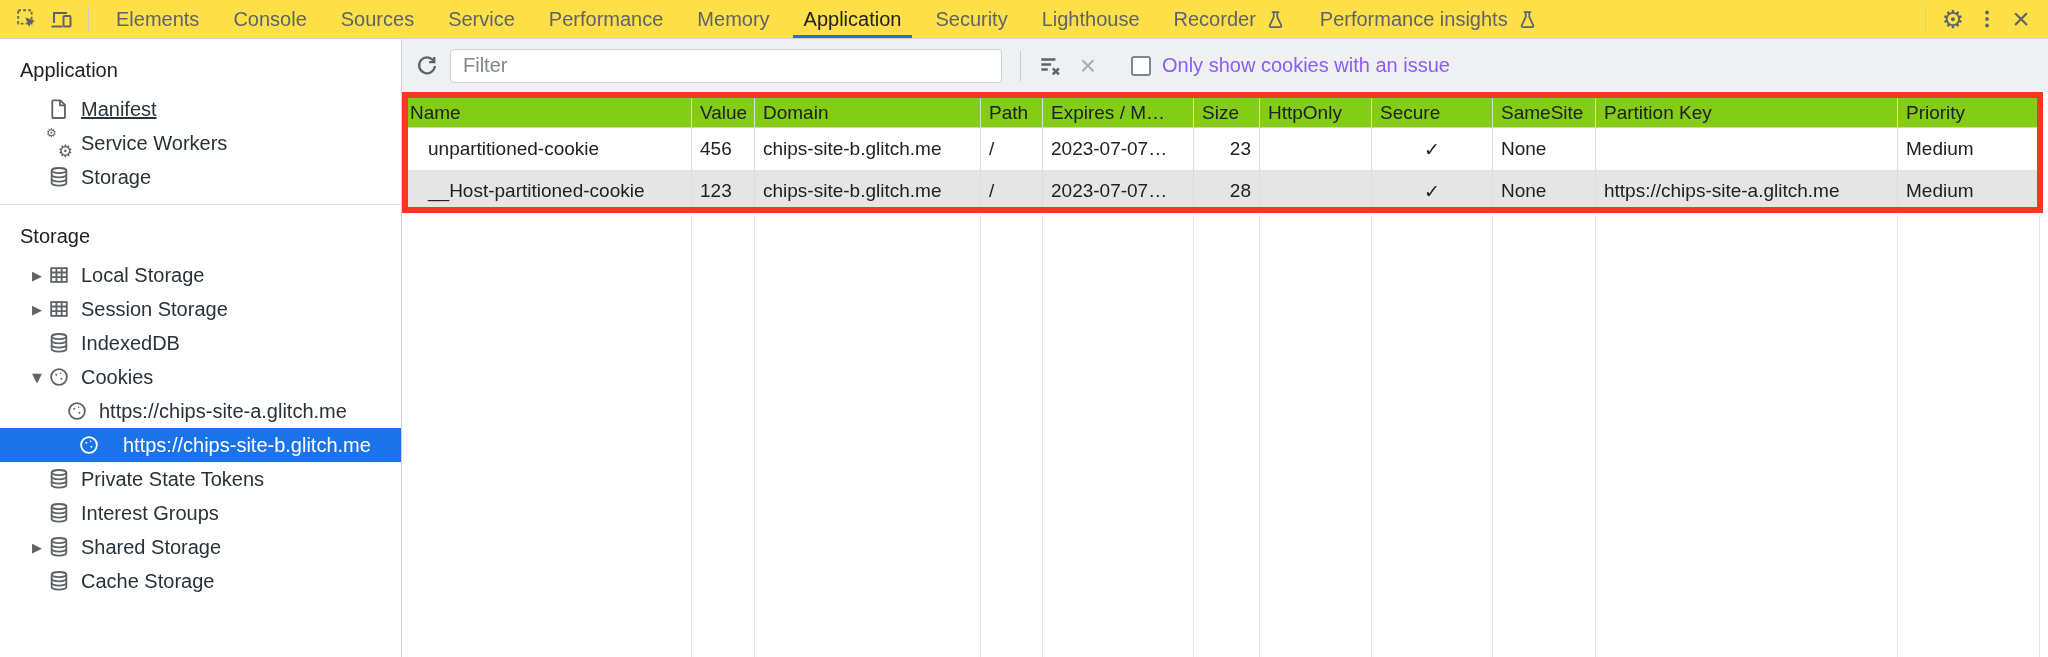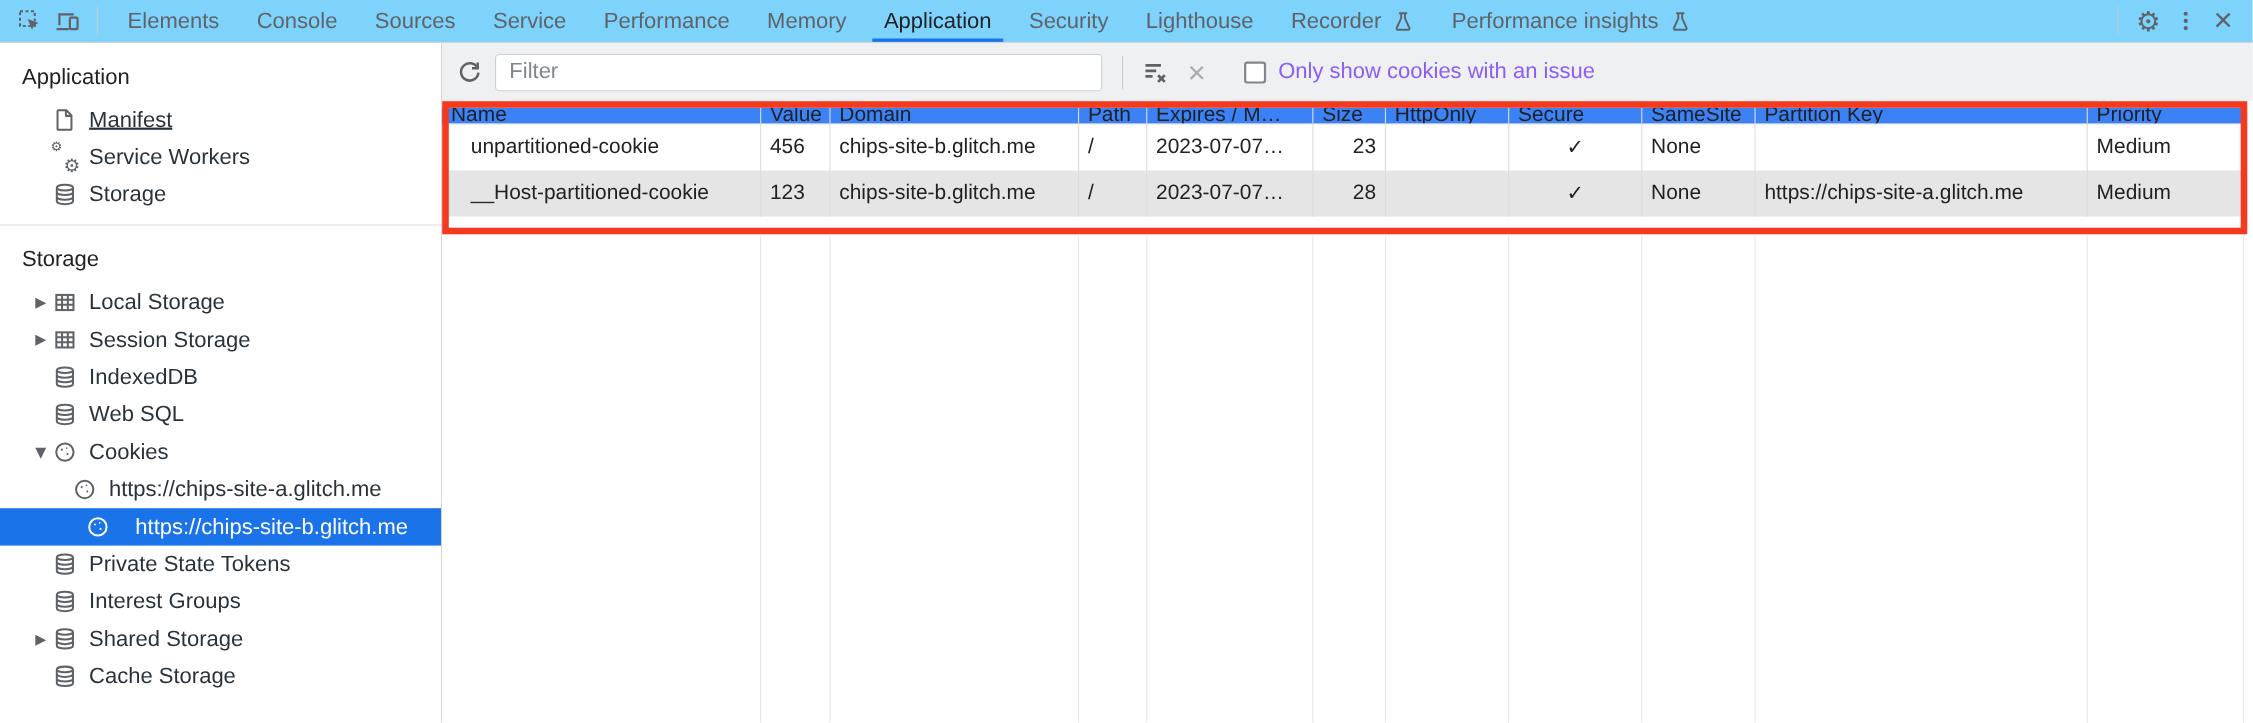--- a/index.html
+++ b/index.html
@@ -2,21 +2,21 @@
 <html style="--accent: #1a73e8; --annotation: #f43a1e;"><head>
 <meta charset="utf-8">
 <style>
   * { margin:0; padding:0; box-sizing:border-box; }
   html,body { width:2048px; height:657px; overflow:hidden; background:#fff;
               font-family:"Liberation Sans","DejaVu Sans",sans-serif; }
   .devtools { width:2048px; height:657px; display:flex; flex-direction:column;
               color:#202124; position:relative; }
 
   
-  .tabbar { height:39px; flex:0 0 39px; background:#7dd3fc; border-bottom:1px solid #cfd1d4;
+  .tabbar { height:39px; flex:0 0 39px; background:#fde047; border-bottom:1px solid #cfd1d4;
             display:flex; align-items:center; padding-left:10px; }
   .tool-btn { width:34px; height:34px; display:flex; align-items:center; justify-content:center;
               flex:0 0 auto; cursor:pointer; }
   .tbar-divider { width:1px; height:26px; background:#c9cbce; margin:0 10px; flex:0 0 1px; }
   .tabs { display:flex; align-items:stretch; height:100%; }
   .tab { display:flex; align-items:center; padding:0 17px; font-size:20px; color:#5f6368;
          position:relative; white-space:nowrap; cursor:pointer; }
   .tab.active { color:#202124; }
   .tab.active::after { content:""; position:absolute; left:6px; right:6px; bottom:0;
                        height:3px; background:var(--accent,#1a73e8); }
@@ -53,21 +53,21 @@
   .filter-input::placeholder { color:#80868b; }
   .tb-divider { width:1px; height:30px; background:#c9cbce; margin:0 12px 0 18px; }
   .x-disabled { color:#a9acaf; font-size:28px; line-height:1; }
   .issue-checkbox { width:20px; height:20px; border:2px solid #80868b; border-radius:3px;
                     background:#fff; margin-left:26px; flex:0 0 20px; cursor:pointer; }
   .issue-label { margin-left:11px; font-size:20px; color:#8b5cf6; white-space:nowrap; }
 
   .grid-wrap { position:relative; flex:1; background:#fff; min-height:0; }
   .dg { position:absolute; top:6px; left:0; width:1638px; font-size:19px; }
   .dg-row { display:grid; }
-  .dg-header { background:#3b82f6; height:15px; border-bottom:1px solid #cdd1d4; }
+  .dg-header { background:#84cc16; height:30px; border-bottom:1px solid #cdd1d4; }
   .dg-header .dg-cell { color:#202124; }
   .dg-body-row { height:42px; background:#fff; }
   .dg-body-row.alt { background:#e5e5e5; }
   .dg-cell { border-right:1px solid #dadde0; padding:0 8px; display:flex; align-items:center;
              overflow:hidden; white-space:nowrap; }
   .dg-cell.align-right { justify-content:flex-end; }
   .dg-cell.align-center { justify-content:center; }
   .dg-cell.name-cell { padding-left:26px; }
   .dg-strip { height:8px; background:#fff; }
   .dg-filler { position:absolute; left:0; top:123px; bottom:0; width:1638px; display:grid; }
@@ -234,32 +234,20 @@
           <span class="slot"></span>
           <span class="icon">
             <svg width="22" height="22" viewBox="0 0 24 24" fill="none" stroke="#5f6368" stroke-width="2">
               <ellipse cx="12" cy="5" rx="8" ry="2.8"></ellipse>
               <path d="M4 5v4.6c0 1.55 3.6 2.8 8 2.8s8-1.25 8-2.8V5"></path>
               <path d="M4 9.6v4.6c0 1.55 3.6 2.8 8 2.8s8-1.25 8-2.8V9.6"></path>
               <path d="M4 14.2v4.4c0 1.55 3.6 2.8 8 2.8s8-1.25 8-2.8v-4.4"></path>
             </svg>
           </span>
           <span class="lbl">IndexedDB</span>
-        </div>
-        <div class="side-item" style="padding-left: 26px;">
-          <span class="slot"></span>
-          <span class="icon">
-            <svg width="22" height="22" viewBox="0 0 24 24" fill="none" stroke="#5f6368" stroke-width="2">
-              <ellipse cx="12" cy="5" rx="8" ry="2.8"></ellipse>
-              <path d="M4 5v4.6c0 1.55 3.6 2.8 8 2.8s8-1.25 8-2.8V5"></path>
-              <path d="M4 9.6v4.6c0 1.55 3.6 2.8 8 2.8s8-1.25 8-2.8V9.6"></path>
-              <path d="M4 14.2v4.4c0 1.55 3.6 2.8 8 2.8s8-1.25 8-2.8v-4.4"></path>
-            </svg>
-          </span>
-          <span class="lbl">Web SQL</span>
         </div>
         <div class="side-item" style="padding-left: 26px;">
           <span class="slot">
             <span class="tri">▼</span>
           </span>
           <span class="icon">
             <svg width="22" height="22" viewBox="0 0 24 24" fill="none" stroke="currentColor" stroke-width="2">
               <circle cx="12" cy="12" r="8.6"></circle>
               <circle cx="9" cy="9.6" r="1.05" fill="currentColor" stroke="none"></circle>
               <circle cx="14.6" cy="14" r="1.05" fill="currentColor" stroke="none"></circle>

